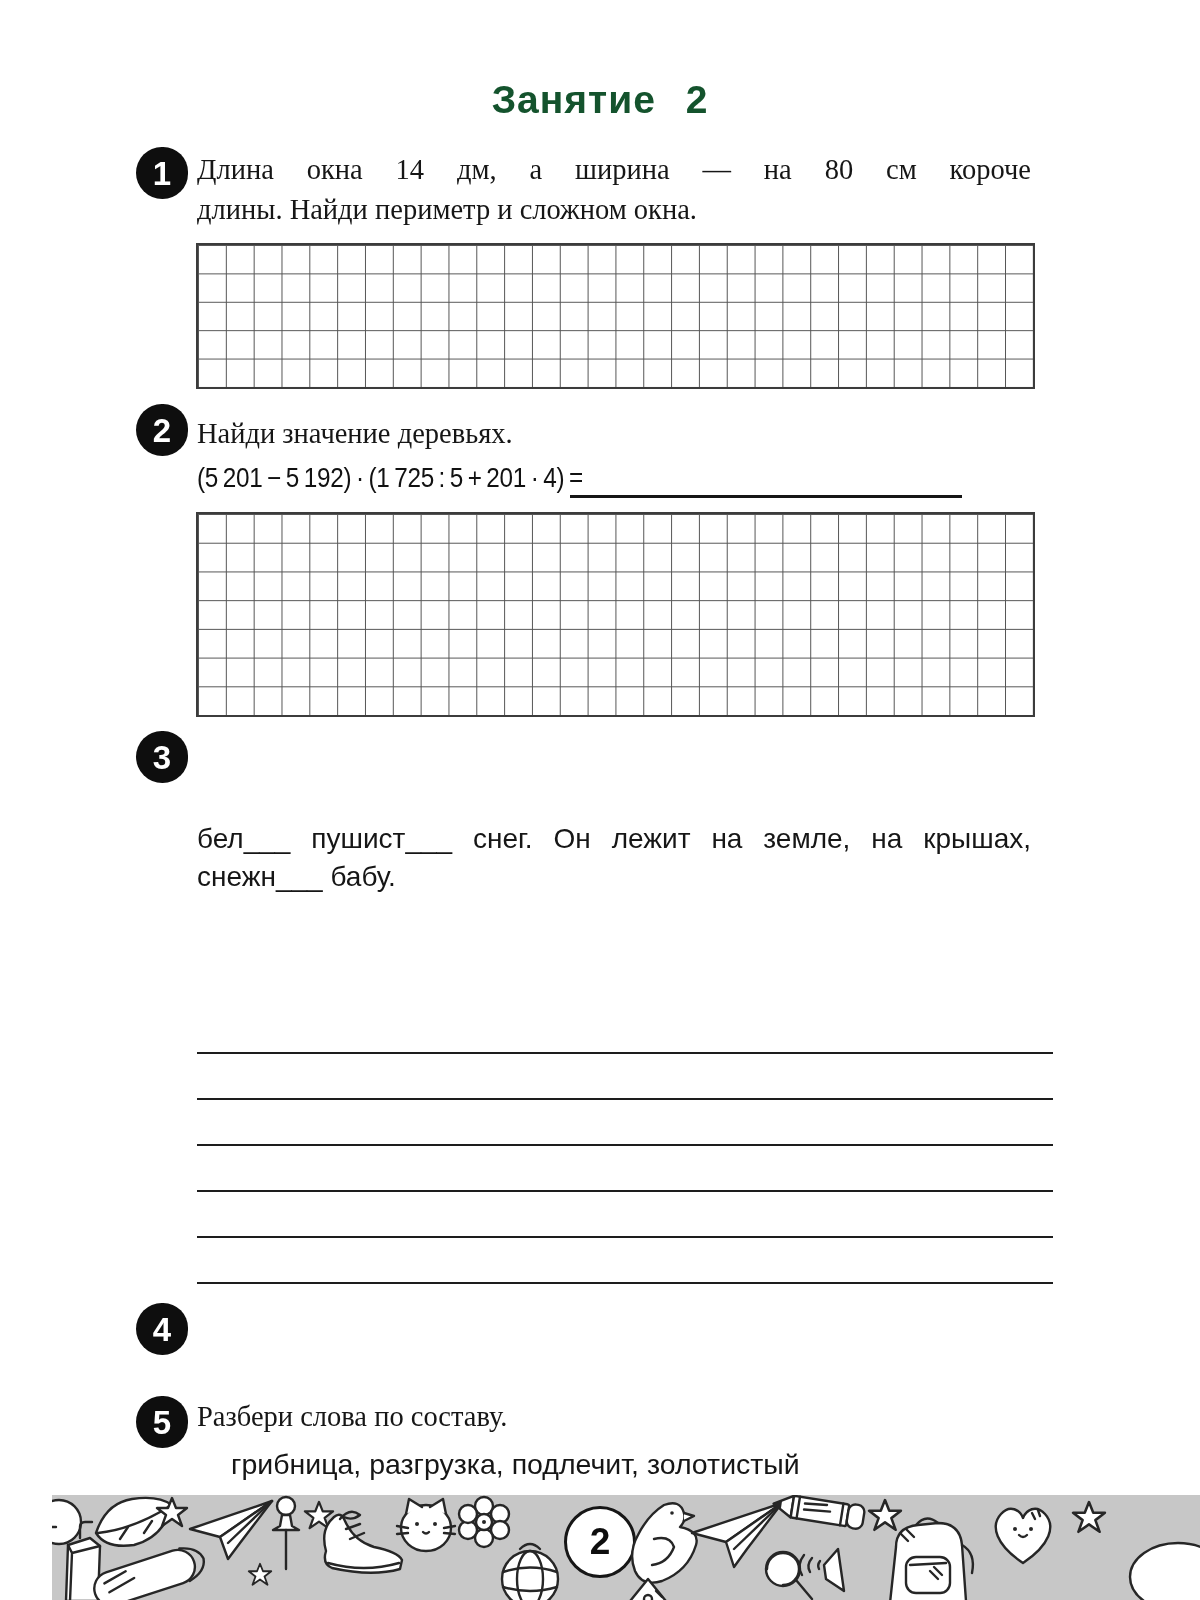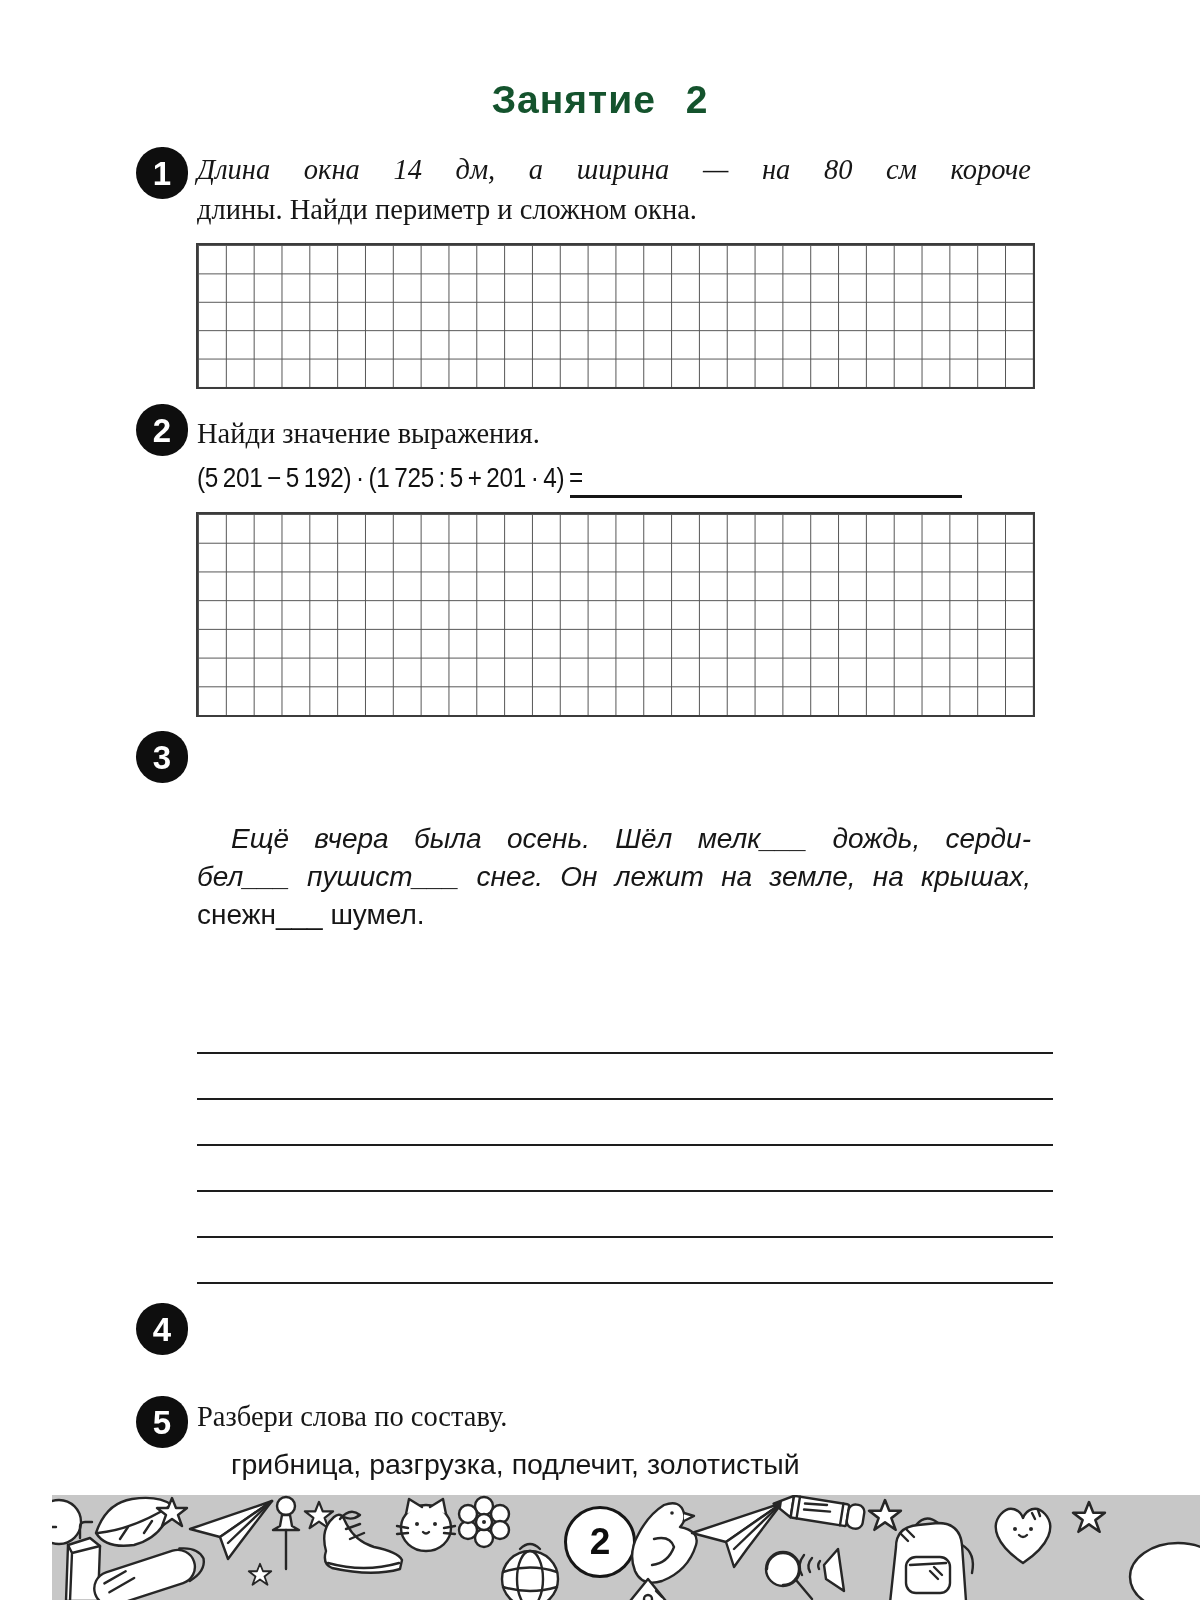--- a/index.html
+++ b/index.html
@@ -14,21 +14,21 @@
   }
   .badge {
     position:absolute; left:136px; width:52px; height:52px;
     background:#0e0e0e; color:#ffffff; border-radius:51% 49% 50% 52%;
     display:flex; align-items:center; justify-content:center;
     font-family:"Liberation Sans", sans-serif; font-weight:bold; font-size:33px; line-height:1;
   }
   .tblock { position:absolute; left:197px; width:834px; font-size:28.5px; line-height:40px; }
   .sans { font-family:"Liberation Sans", sans-serif; }
   .para { font-size:28px; line-height:38px; }
-  .jline { text-align:justify; text-align-last:justify;font-style:italic; }
+  .jline { text-align:justify; text-align-last:justify; }
   .indent { padding-left:34px; }
   .grid {
     position:absolute; left:196px; width:835px; border:2px solid #3c3c3c;
     background-image:
       linear-gradient(to right, #555555 1px, transparent 1px),
       linear-gradient(to bottom, #555555 1px, transparent 1px);
   }
   #grid1 { top:243px; height:142px; background-size:27.84px 28.4px; }
   #grid2 { top:512px; height:201px; background-size:27.84px 28.72px; }
   .expr-text {
@@ -65,33 +65,32 @@
   <div class="tblock" style="top:150px">
     <div class="jline">Длина окна 14 дм, а ширина — на 80 см короче</div>
     <div>длины. Найди периметр и сложном окна.</div>
   </div>
   <div class="grid" id="grid1"></div>
 
   <div class="badge" style="top:404px">
     <span>2</span>
   </div>
   <div class="tblock" style="top:414px">
-    <div>Найди значение выражения.</div>
+    <div>Найди значение деревьях.</div>
   </div>
   <div class="expr-text">(5 201 − 5 192) · (1 725 : 5 + 201 · 4) =</div>
   <div class="expr-underline"></div>
   <div class="grid" id="grid2"></div>
 
   <div class="badge" style="top:731px">
     <span>3</span>
   </div>
   <div class="tblock sans para" style="top:820px">
-    <div class="jline indent">Ещё вчера была осень. Шёл мелк___ дождь, серди-</div>
     <div class="jline">бел___ пушист___ снег. Он лежит на земле, на крышах,</div>
-    <div>снежн___ шумел.</div>
+    <div>снежн___ бабу.</div>
   </div>
   <div>
     <div class="rule" style="top:1052px"></div>
     <div class="rule" style="top:1098px"></div>
     <div class="rule" style="top:1144px"></div>
     <div class="rule" style="top:1190px"></div>
     <div class="rule" style="top:1236px"></div>
     <div class="rule" style="top:1282px"></div>
   </div>
 

